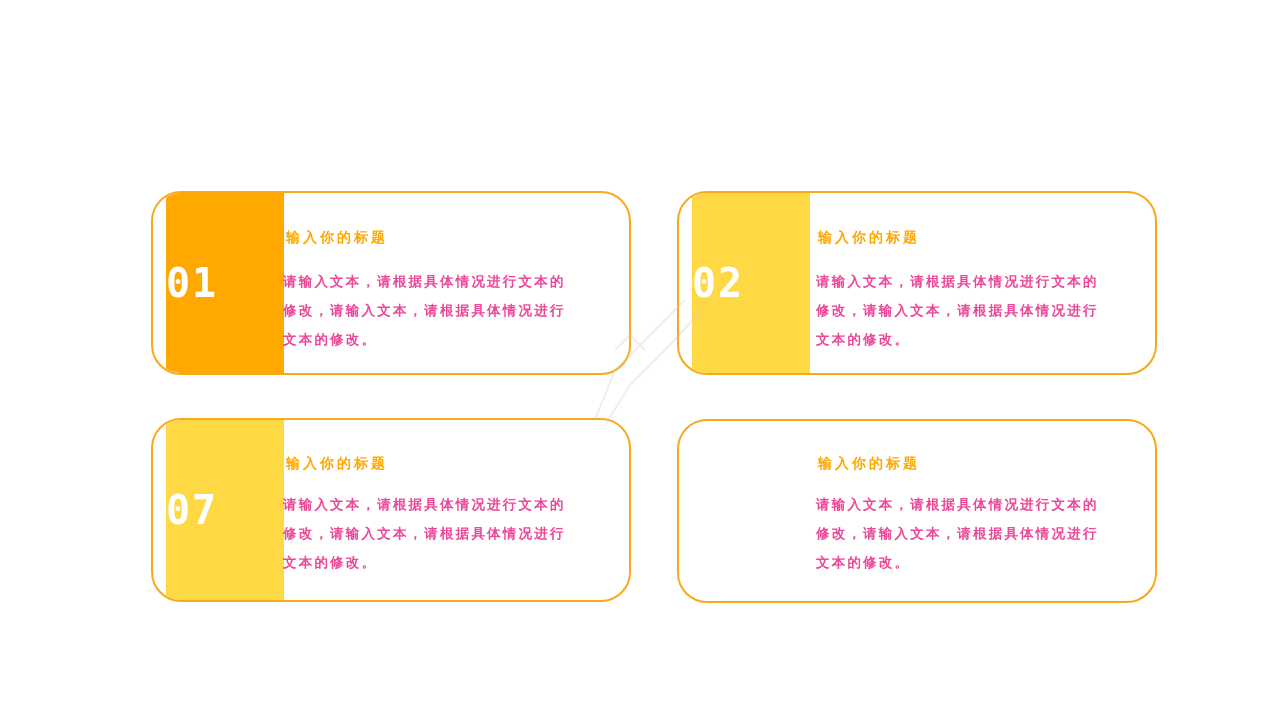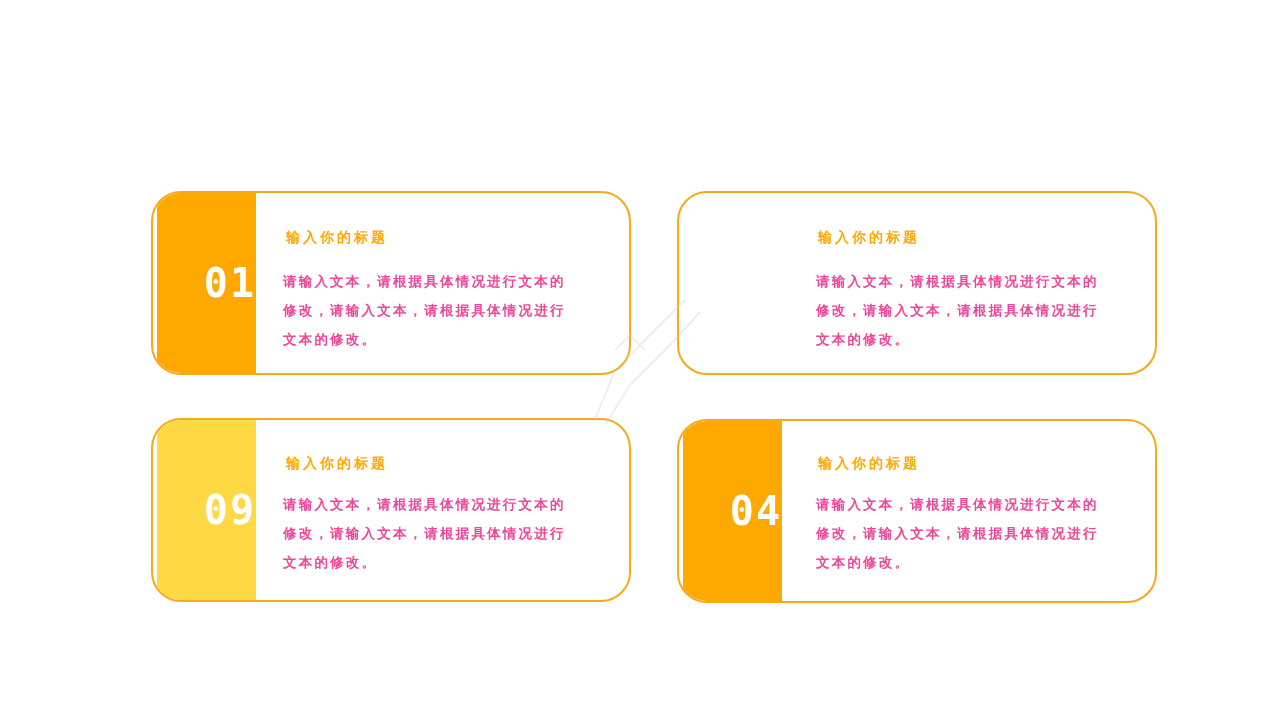--- a/index.html
+++ b/index.html
@@ -11,23 +11,23 @@
     .card {
       position: absolute;
       width: 476px; height: 180px;
       border: 2px solid #F7A91B;
       border-radius: 30px;
       background: #ffffff;
       overflow: hidden;
       box-sizing: content-box;
     }
     .card .num-block {
-      position: absolute; left: 4px; top: 0; bottom: 0;
-      width: 99px;
-      display: flex; align-items: center; justify-content: flex-end;
+      position: absolute; left: 13px; top: 0; bottom: 0;
+      width: 118px;
+      display: flex; align-items: center; justify-content: flex-start;
     }
     .card .num {
       color: #ffffff;
       font-family: "DejaVu Sans Mono", "Liberation Mono", monospace;
       font-weight: bold;
       font-size: 40px;
       letter-spacing: 2px;
       line-height: 1;
     }
     .card .title {
@@ -65,44 +65,44 @@
   </div>
   <div class="title">输入你的标题</div>
   <div class="body">
     <span>请输入文本，请根据具体情况进行文本的</span>
     <span>修改，请输入文本，请根据具体情况进行</span>
     <span>文本的修改。</span>
   </div>
 </div>
 
 <div class="card" style="left:677px; top:191px;">
+  <div class="num-block yellow">
+    <span class="num">02</span>
+  </div>
   <div class="title" style="left:139px;">输入你的标题</div>
   <div class="body" style="left:137px;">
     <span>请输入文本，请根据具体情况进行文本的</span>
     <span>修改，请输入文本，请根据具体情况进行</span>
     <span>文本的修改。</span>
   </div>
 </div>
 
 <div class="card" style="left:151px; top:418px;">
   <div class="num-block yellow">
-    <span class="num">09</span>
+    <span class="num">07</span>
   </div>
   <div class="title" style="top:35px;">输入你的标题</div>
   <div class="body" style="top:70px;">
     <span>请输入文本，请根据具体情况进行文本的</span>
     <span>修改，请输入文本，请根据具体情况进行</span>
     <span>文本的修改。</span>
   </div>
 </div>
 
 <div class="card" style="left:677px; top:419px;">
-  <div class="num-block orange">
-    <span class="num">04</span>
-  </div>
   <div class="title" style="left:139px; top:34px;">输入你的标题</div>
   <div class="body" style="left:137px; top:69px;">
     <span>请输入文本，请根据具体情况进行文本的</span>
     <span>修改，请输入文本，请根据具体情况进行</span>
     <span>文本的修改。</span>
   </div>
 </div>
 
 <svg class="watermark" viewBox="0 0 140 140">
   <g fill="none" stroke="#cfcfcf" stroke-width="2">

